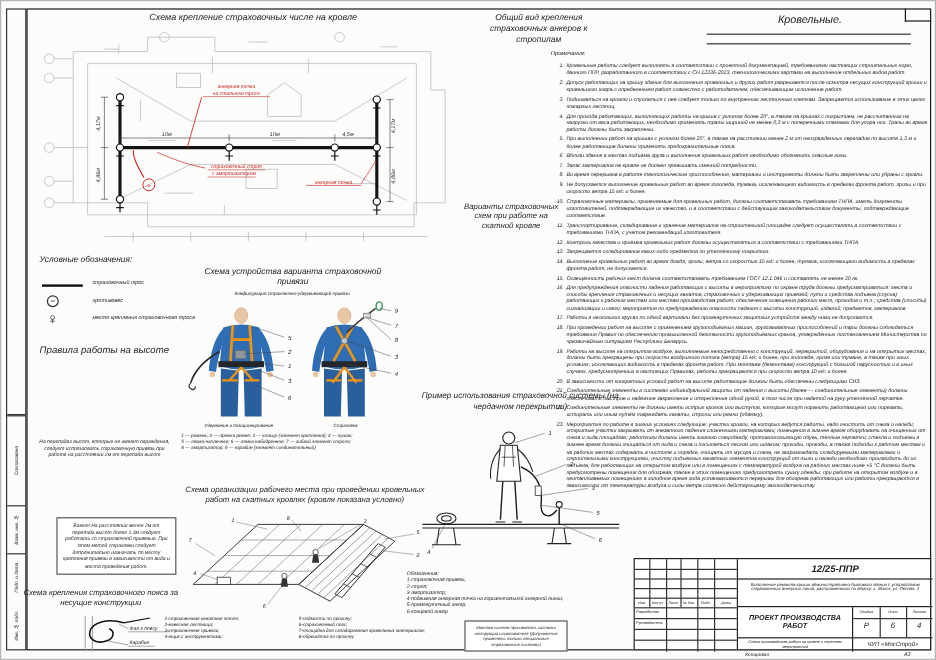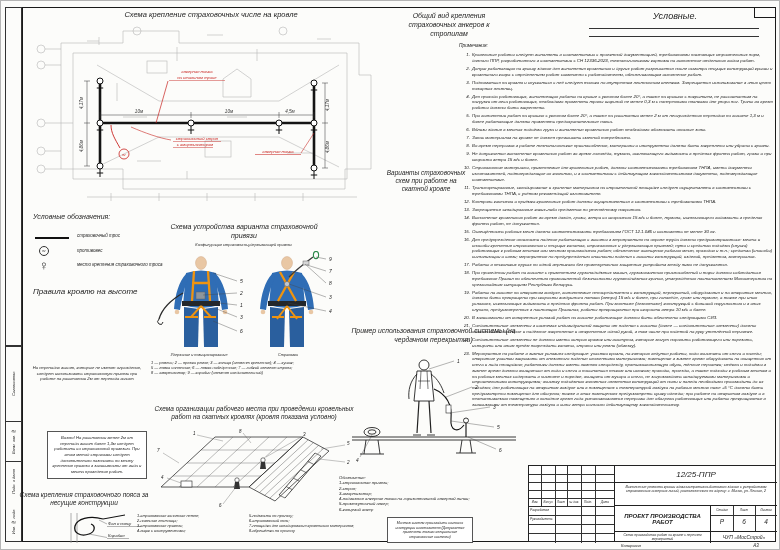--- a/index.html
+++ b/index.html
@@ -141,21 +141,21 @@
   <div class="abs ctr" style="left:385px;top:168px;width:80px;font-size:6.5px;line-height:1.25">Варианты страховочных схем при работе на скатной кровле</div>
 
   <div class="abs" style="left:32px;top:212px;font-size:7px">Условные обозначения:</div>
   <div class="abs" style="left:34px;top:236px;width:34px;border-top:2.2px solid #111"></div>
   <div class="abs" style="left:76px;top:232px;font-size:4.5px">страховочный трос</div>
   <div class="abs ctr" style="left:38px;top:245px;width:10px;height:10px;border:.7px solid #333;border-radius:50%;font-size:3.2px;line-height:9px">пг</div>
   <div class="abs" style="left:76px;top:247px;font-size:4.5px">противовес</div>
   <div class="abs" style="left:38px;top:258px;font-size:13px;line-height:13px;font-style:normal">♀</div>
   <div class="abs" style="left:76px;top:261px;width:100px;font-size:4.5px">место крепления страховочного троса</div>
 
-  <div class="abs" style="left:32px;top:286px;font-size:8px">Правила кровлю на высоте</div>
+  <div class="abs" style="left:32px;top:286px;font-size:8px">Правила работы на высоте</div>
   <div class="abs ctr" style="left:30px;top:364px;width:112px;font-size:4.2px;line-height:1.35">На перепадах высот, которые не имеют ограждения, следует использовать страховочную привязь при работе на расстоянии 2м от перепада высот</div>
   <div class="abs ctr boxed" style="left:46px;top:430px;width:100px;font-size:4.2px;line-height:1.35">Важно! На расстоянии менее 2м от перепада высот более 1,3м следует работать со страховочной привязью. При этом метод страховки следует дополнительно назначать по месту крепления привязи в зависимости от вида и места проведения работ.</div>
 
   <div class="abs ctr" style="left:158px;top:222px;width:170px;font-size:7px;line-height:1.25">Схема устройства варианта страховочной привязи</div>
   <div class="abs ctr" style="left:160px;top:241px;width:165px;font-size:3.9px">Конфигурация страховочно-удерживающей привязи</div>
 
   <svg class="abs" style="left:152px;top:250px" width="182" height="102" viewBox="0 0 182 102">
     <defs>
       <g id="body">
         <ellipse cx="48" cy="12" rx="5.5" ry="6.5" fill="#e9c7a4" stroke="#caa07a" stroke-width="0.4"></ellipse>
@@ -323,21 +323,21 @@
     <g fill="#222" font-size="4.2" font-style="italic" stroke="#444" stroke-width="0.4">
       <path d="M58,7 L66,11 M66,13.5 H100" fill="none"></path>
       <text x="67" y="12" stroke="none">Фал к поясу</text>
       <path d="M48,21 L66,24.5 M66,25.5 H88" fill="none"></path>
       <text x="67" y="24" stroke="none">Карабин</text>
     </g>
   </svg>
 
   <div class="abs ctr" style="left:392px;top:10px;width:112px;font-size:7px;line-height:1.3">Общий вид крепления страховочных анкеров к стропилам</div>
 
-  <div class="abs ctr" style="left:588px;top:10px;width:172px;font-size:9px">Условные.</div>
+  <div class="abs ctr" style="left:588px;top:10px;width:172px;font-size:9px">Кровельные.</div>
   <div class="abs" style="left:588px;top:27px;width:170px;border-top:.8px solid #333"></div>
   <div class="abs" style="left:588px;top:35px;width:170px;border-top:.8px solid #333"></div>
 
   <div class="abs" style="left:458px;top:42px;width:314px;height:418px;overflow:hidden;font-size:4.4px;line-height:1.3">
     <div style="font-size:4.8px;margin-bottom:3px">Примечания:</div>
     <div>
 
         <div class="note-item">
           <span class="note-num">1.</span>
           <span class="note-text">Кровельные работы следует выполнять в соответствии с проектной документацией, требованиями настоящих строительных норм, данного ППР, разработанного в соответствии с СН 12336-2023, технологическими картами на выполнение отдельных видов работ.</span>
@@ -476,21 +476,21 @@
       <div class="abs vl" style="left:26px;top:40px;height:37px"></div>
       <div class="abs vl" style="left:52px;top:40px;height:37px"></div>
       <div class="abs vl" style="left:66px;top:40px;height:37px"></div>
       <div class="abs hl" style="left:0;right:0;top:49px"></div>
       <div class="abs hl" style="left:0;right:0;top:58px"></div>
       <div class="abs hl" style="left:0;right:0;top:67px"></div>
       <div class="abs" style="left:1px;top:42px;font-size:3.3px">Разработал</div>
       <div class="abs" style="left:1px;top:51px;font-size:3.3px">Руководитель</div>
     </div>
     <div class="abs" style="left:86px;top:0;width:162px;height:100%">
-      <div class="abs ctr" style="left:0;top:0;width:162px;height:17px;border-bottom:1px solid #222;font-size:8px;font-weight:normal;line-height:17px">12/25-ППР</div>
+      <div class="abs ctr" style="left:0;top:0;width:162px;height:17px;border-bottom:1px solid #222;font-size:8px;font-weight:bold;line-height:17px">12/25-ППР</div>
       <div class="abs ctr" style="left:0;top:17px;width:162px;height:23px;border-bottom:1px solid #222;font-size:3.6px;line-height:1.3;padding:1.5px 3px">Выполнение ремонта крыши административно-бытового здания с устройством страховочных анкерных линий, расположенного по адресу: г. Минск, ул. Лесная, 2</div>
       <div class="abs" style="left:0;top:40px;width:96px;height:25px;border-right:1px solid #222;font-size:6px;font-weight:bold;display:flex;align-items:center;justify-content:center;text-align:center;padding:0 4px">ПРОЕКТ ПРОИЗВОДСТВА РАБОТ</div>
       <div class="abs" style="left:96px;top:40px;width:66px;height:25px">
         <div class="abs vl" style="left:22px;top:0;height:25px"></div>
         <div class="abs vl" style="left:44px;top:0;height:25px"></div>
         <div class="abs hl" style="left:0;right:0;top:9px"></div>
         <div class="abs ctr" style="left:0;top:2px;width:22px;font-size:3.1px">Стадия</div>
         <div class="abs ctr" style="left:22px;top:2px;width:22px;font-size:3.1px">Лист</div>
         <div class="abs ctr" style="left:44px;top:2px;width:22px;font-size:3.1px">Листов</div>
         <div class="abs ctr" style="left:0;top:12px;width:22px;font-size:6.5px">Р</div>

